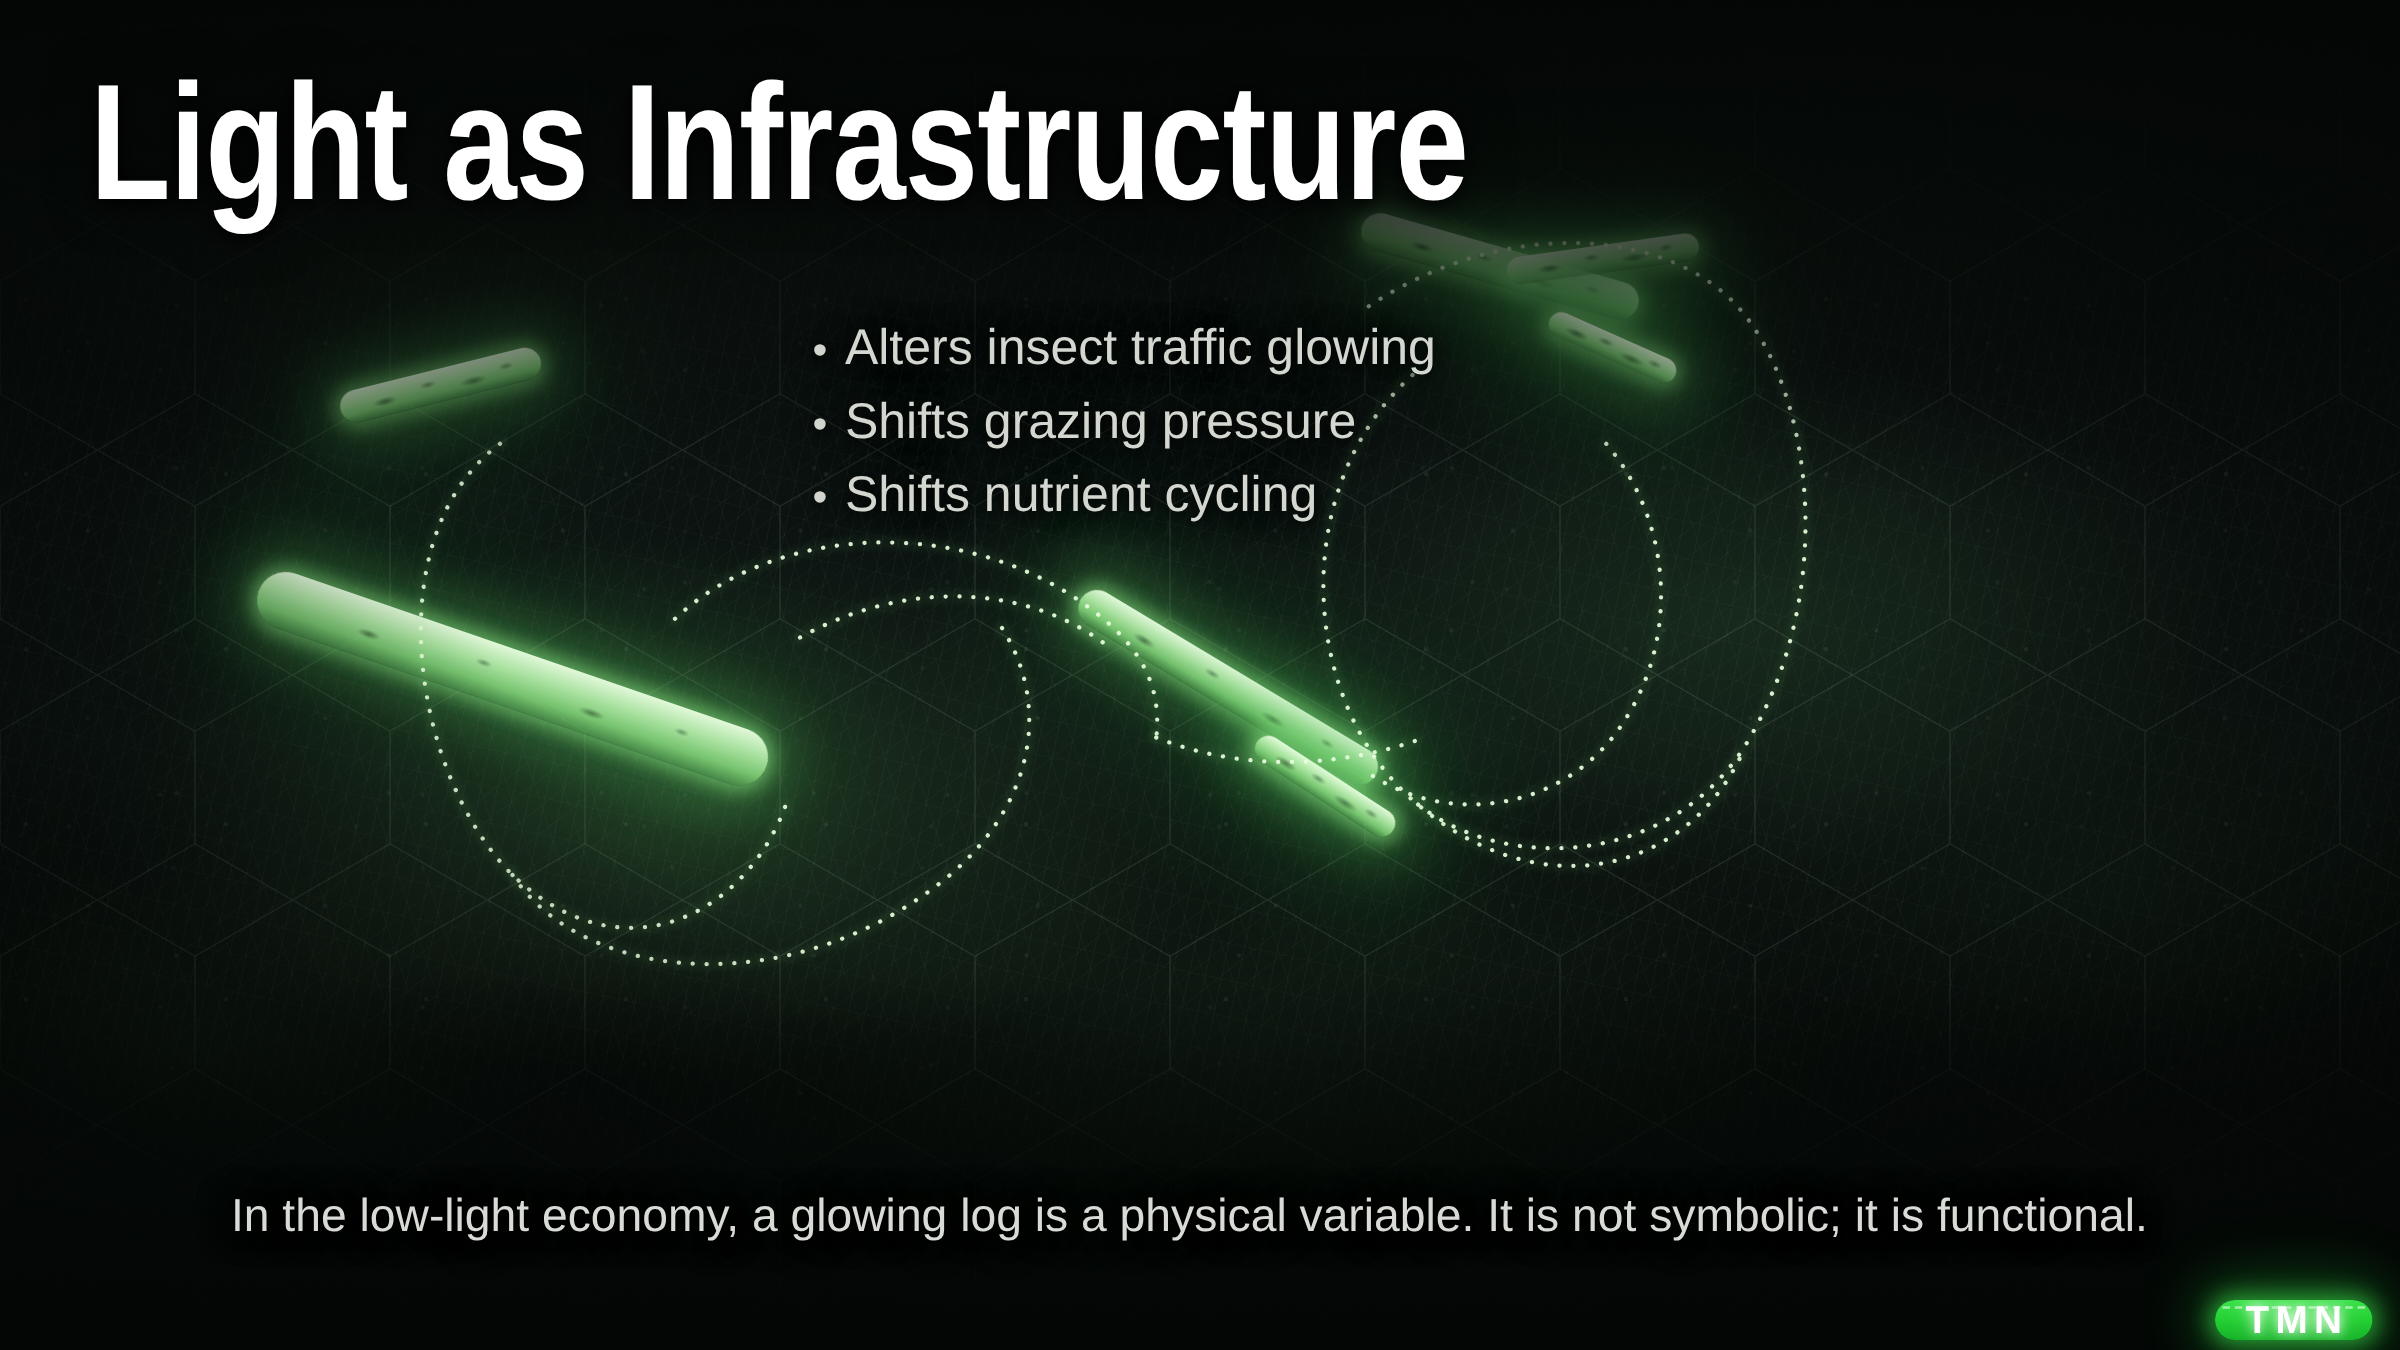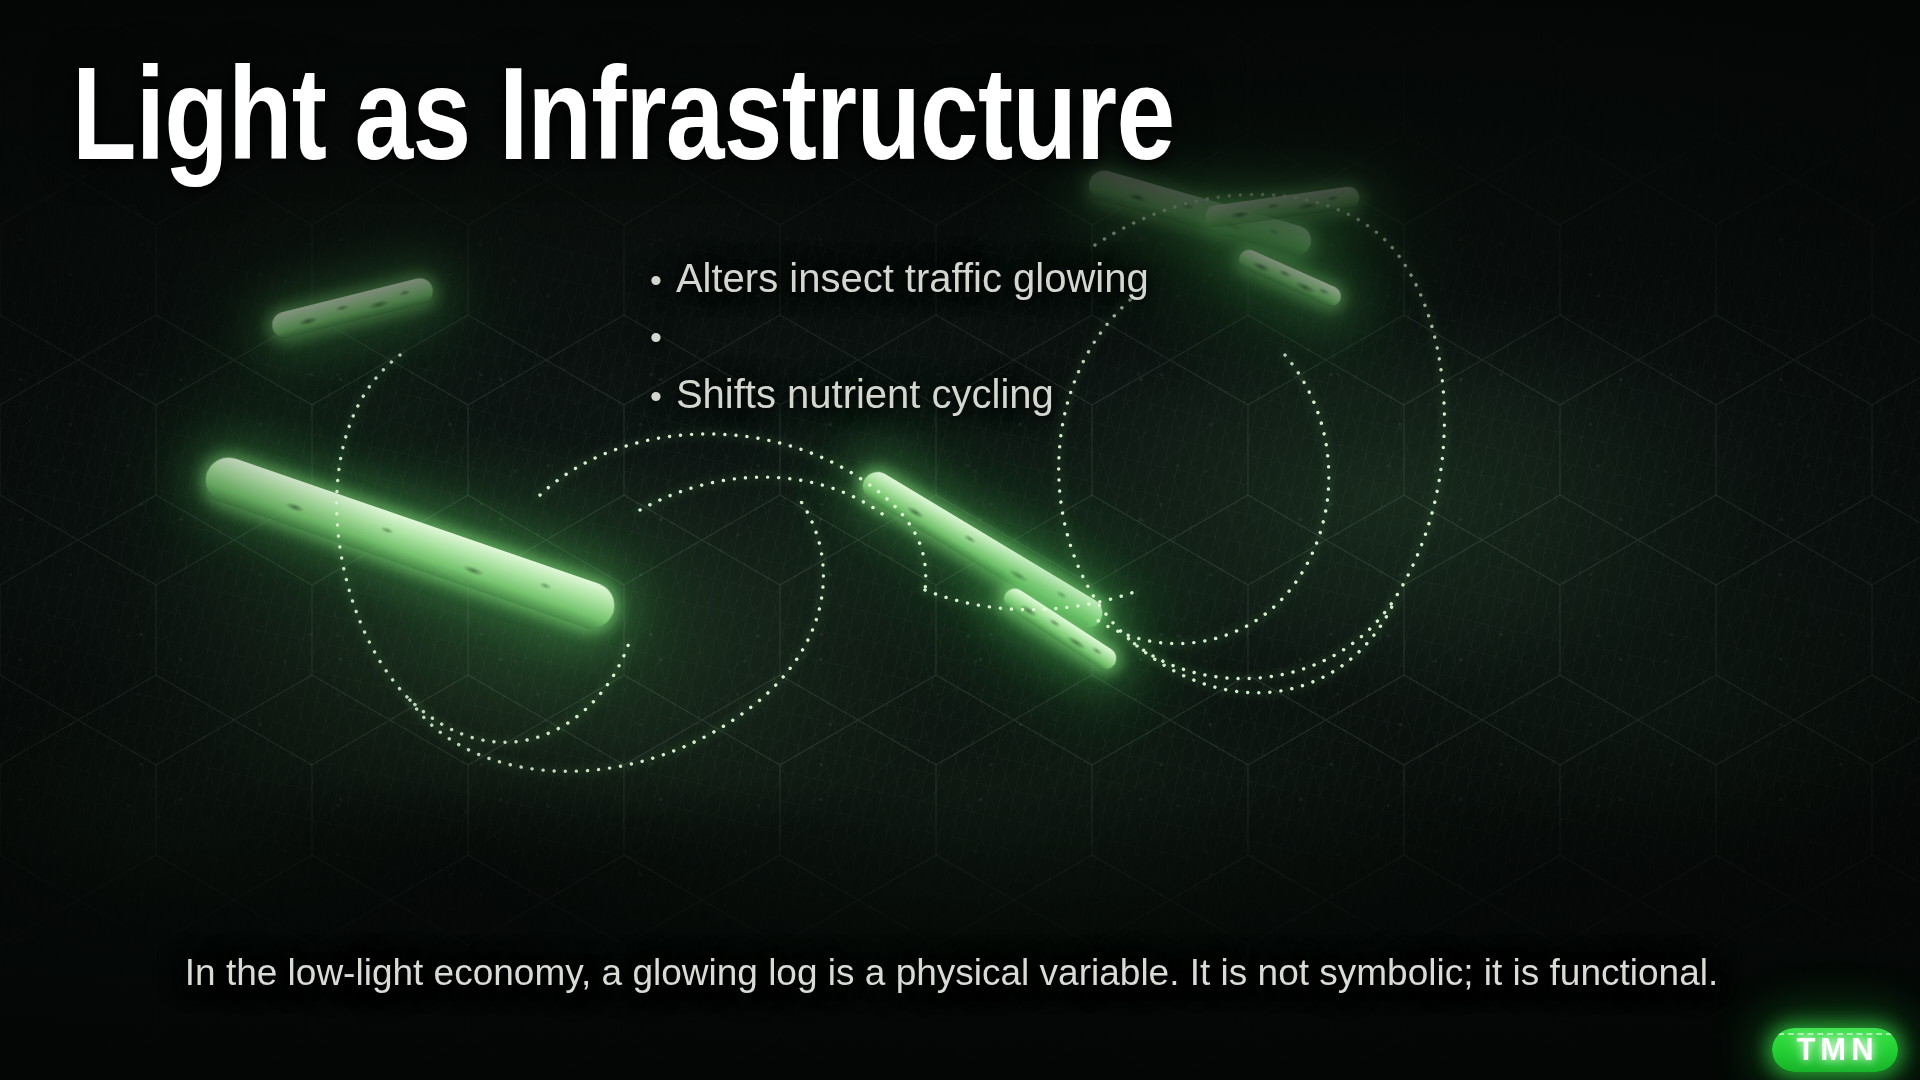--- a/index.html
+++ b/index.html
@@ -143,21 +143,21 @@
     text-align:center;
     font-size:37px;
     color:#d9dbd6;
     white-space:nowrap;
     text-shadow:0 2px 14px rgba(0,0,0,.95), 0 0 30px rgba(0,0,0,.8);
   }
 
   
   .badge {
     position:absolute; right:22px; bottom:8px;
-    width:126px; height:44px;
+    width:126px; height:32px;
     border-radius:999px;
     background:linear-gradient(180deg,#3ae24a 0%,#23cf33 52%,#15b227 100%);
     display:flex; align-items:center; justify-content:center;
     box-shadow:0 0 18px 5px rgba(60,225,75,.6), 0 0 48px 16px rgba(40,200,60,.32);
     overflow:hidden;
   }
   .badge::before {
     content:""; position:absolute; left:6px; right:6px; top:5px; height:0;
     border-top:2px dashed rgba(255,255,255,.55);
   }
@@ -218,20 +218,21 @@
 
     <h1 class="title">Light as Infrastructure</h1>
 
     <ul class="bullets">
       <li>
         <span class="dot">•</span>
         <span>Alters insect traffic glowing</span>
       </li>
       <li>
         <span class="dot">•</span>
+        <span>Shifts grazing pressure</span>
       </li>
       <li>
         <span class="dot">•</span>
         <span>Shifts nutrient cycling</span>
       </li>
     </ul>
 
     <div class="caption">In the low-light economy, a glowing log is a physical variable. It is not symbolic; it is functional.</div>
 
     <div class="badge">

